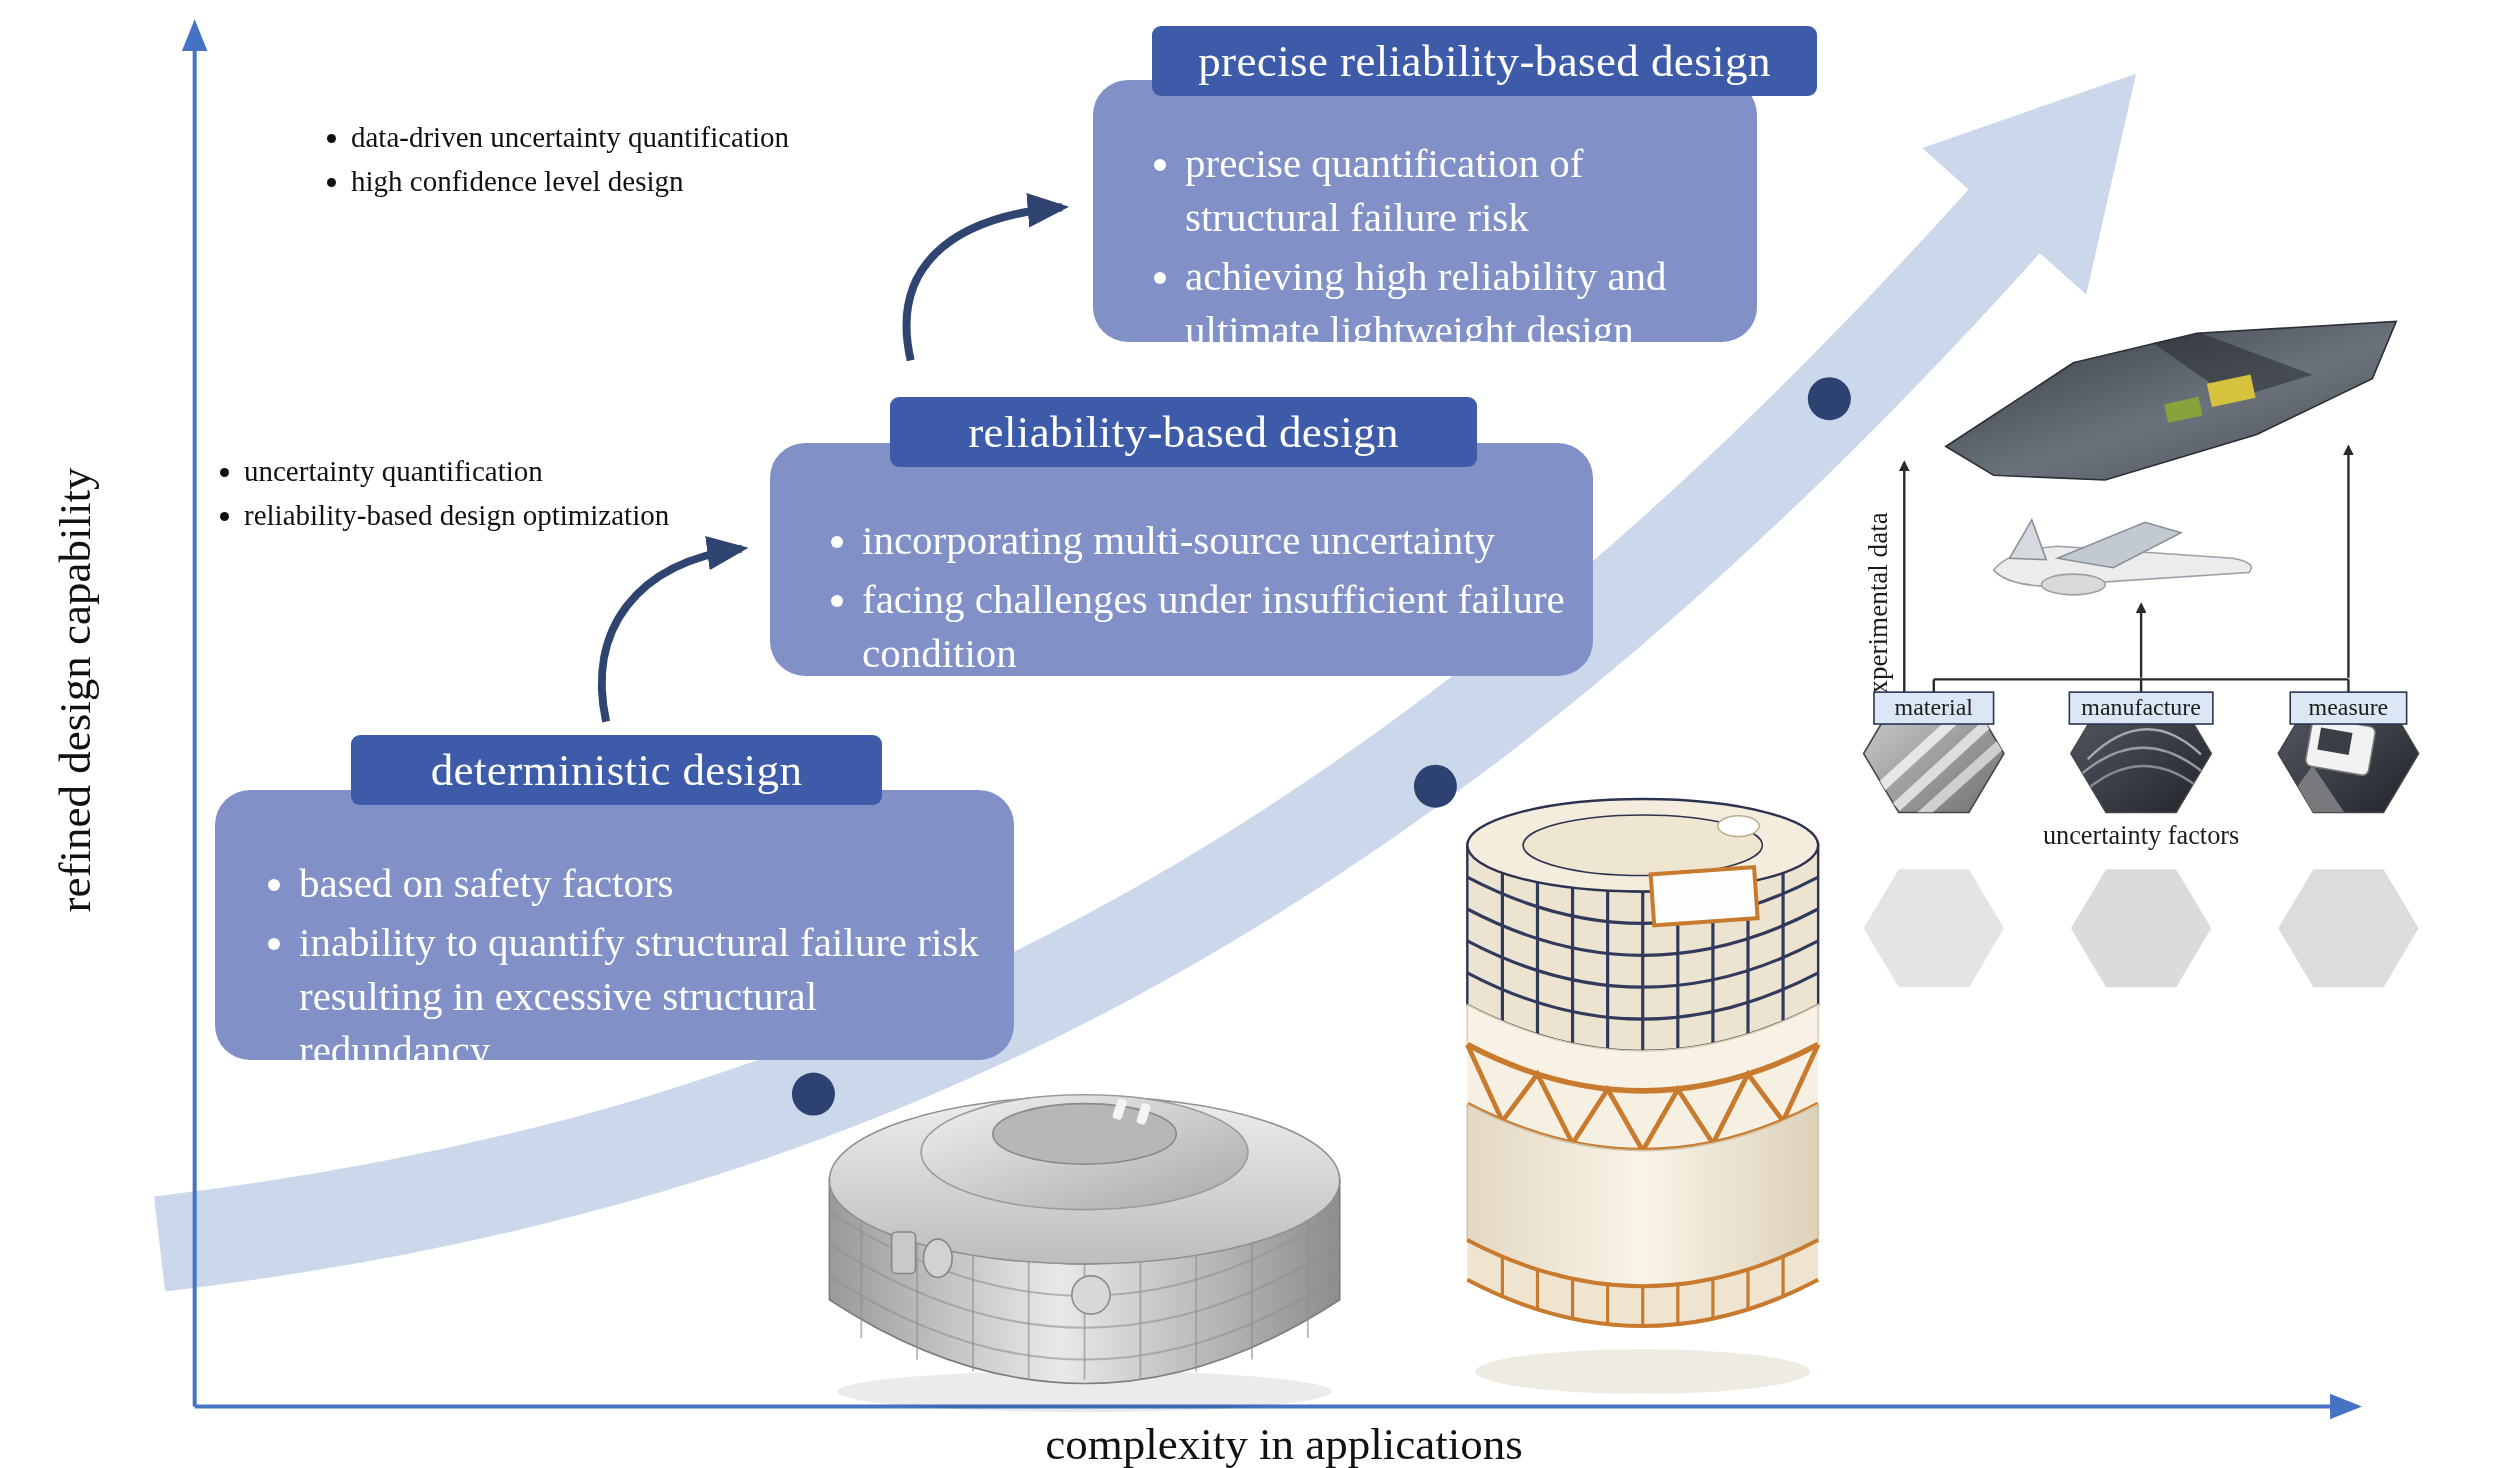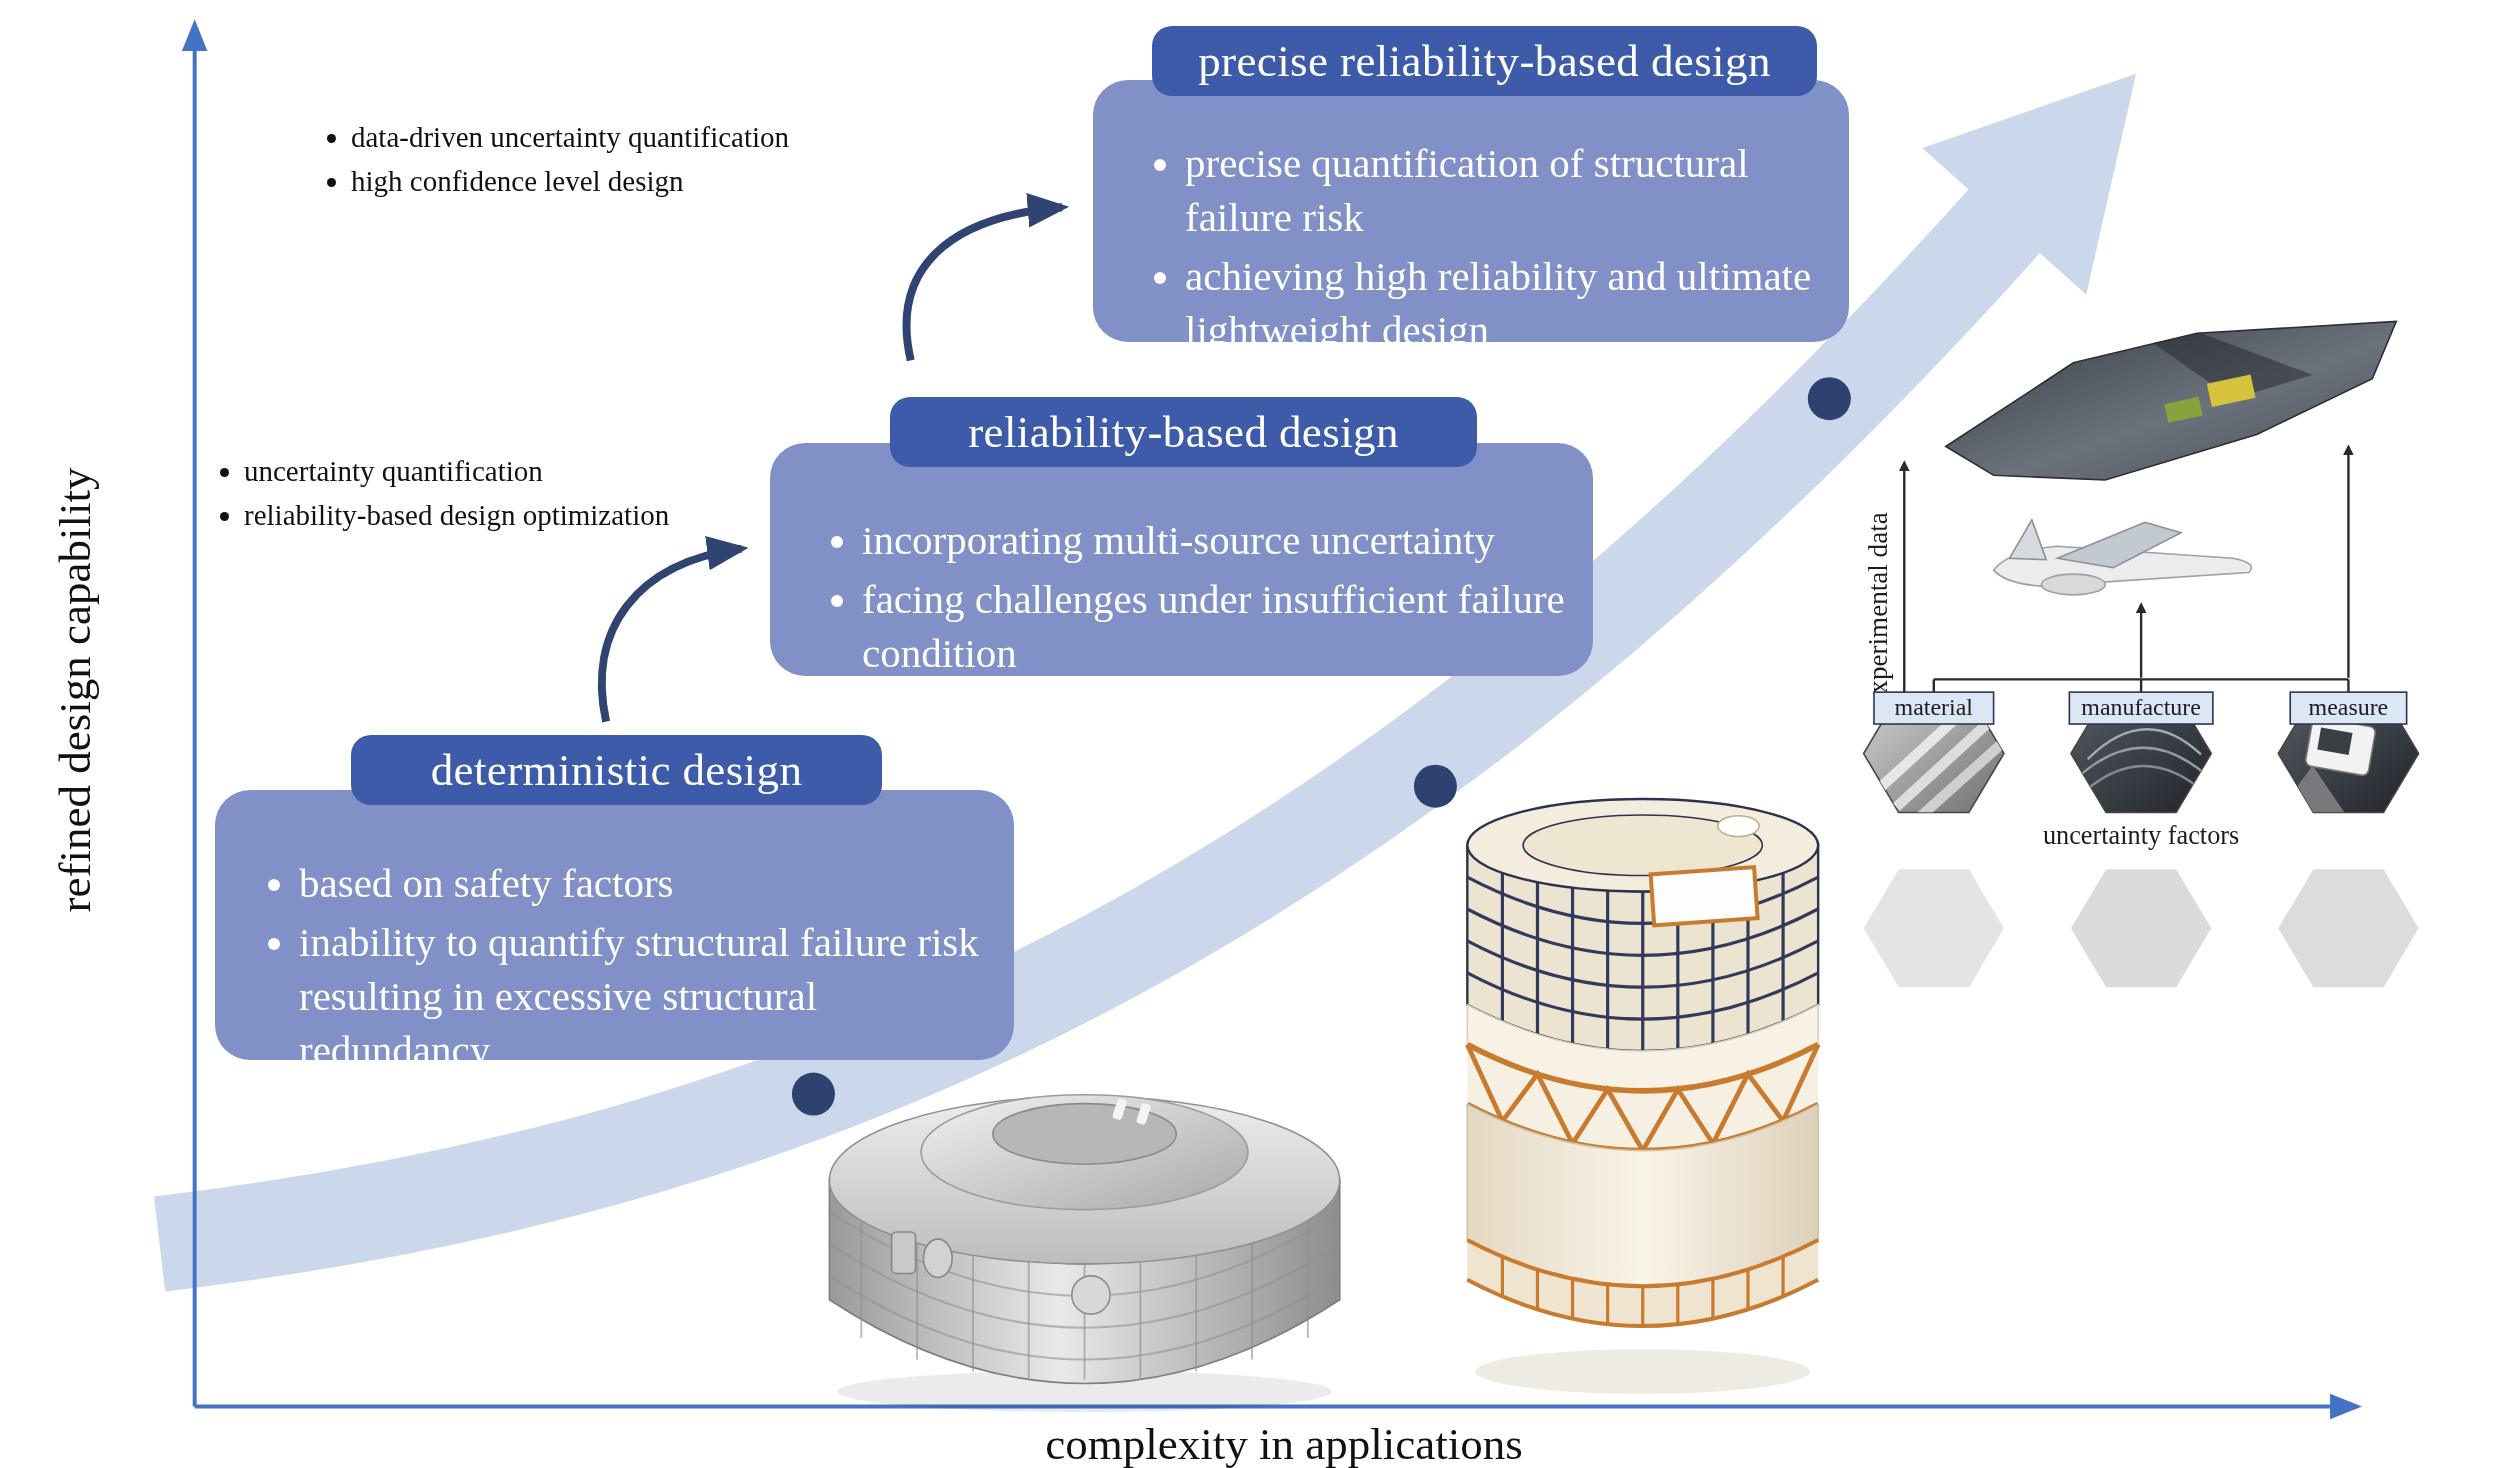--- a/index.html
+++ b/index.html
@@ -13,21 +13,21 @@
   #gfx{position:absolute;left:0;top:0;z-index:1;}
   svg text{font-family:"Liberation Serif","DejaVu Serif",serif;}
   .svg-label{fill:#1c1c1c;font-size:30px;}
   .svg-label-rot{fill:#1c1c1c;font-size:34px;}
   .svg-label-mid{fill:#1c1c1c;font-size:33px;}
 
   
   .stage-header{
     position:absolute;z-index:4;
     background:#3d5ba8;color:#ffffff;
-    border-radius:20px;
+    border-radius:9px;
     display:flex;align-items:center;justify-content:center;
     font-size:45px;letter-spacing:0.4px;
   }
   .stage-body{
     position:absolute;z-index:3;
     background:#8191c7;color:#ffffff;
     border-radius:35px;
     box-sizing:border-box;
   }
   .stage-points{
@@ -257,21 +257,21 @@
   <div class="stage-header" style="left:351px;top:735px;width:531px;height:70px;">deterministic design</div>
 
   <div id="body-2" class="stage-body" style="left:770px;top:443px;width:823px;height:233px;">
     <ul class="stage-points">
       <li>incorporating multi-source uncertainty</li>
       <li>facing challenges under insufficient failure condition</li>
     </ul>
   </div>
   <div class="stage-header" style="left:890px;top:397px;width:587px;height:70px;">reliability-based design</div>
 
-  <div id="body-3" class="stage-body" style="left:1093px;top:80px;width:756px;height:262px;">
+  <div id="body-3" class="stage-body" style="left:1093px;top:80px;width:664px;height:262px;">
     <ul class="stage-points">
       <li>precise quantification of structural failure risk</li>
       <li>achieving high reliability and ultimate lightweight design</li>
     </ul>
   </div>
   <div class="stage-header" style="left:1152px;top:25.5px;width:665px;height:70px;">precise reliability-based design</div>
 
 </div>
 
 

